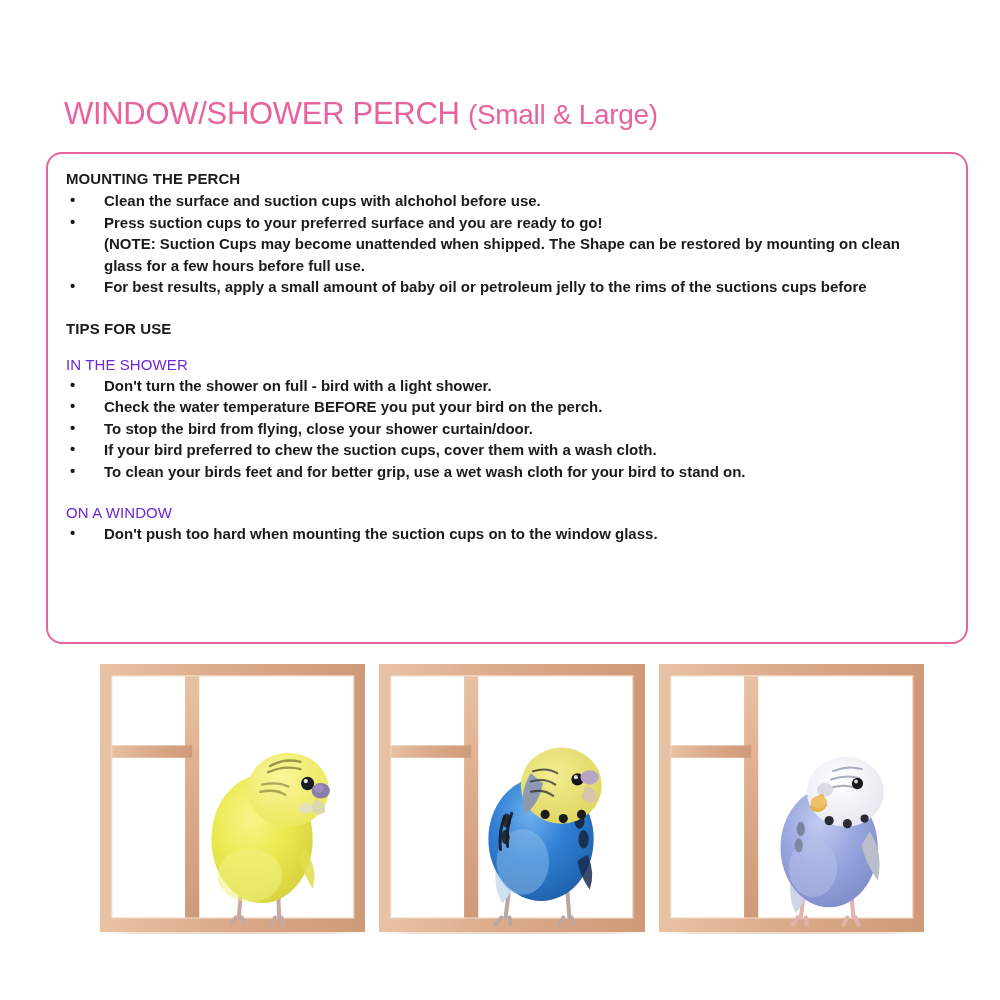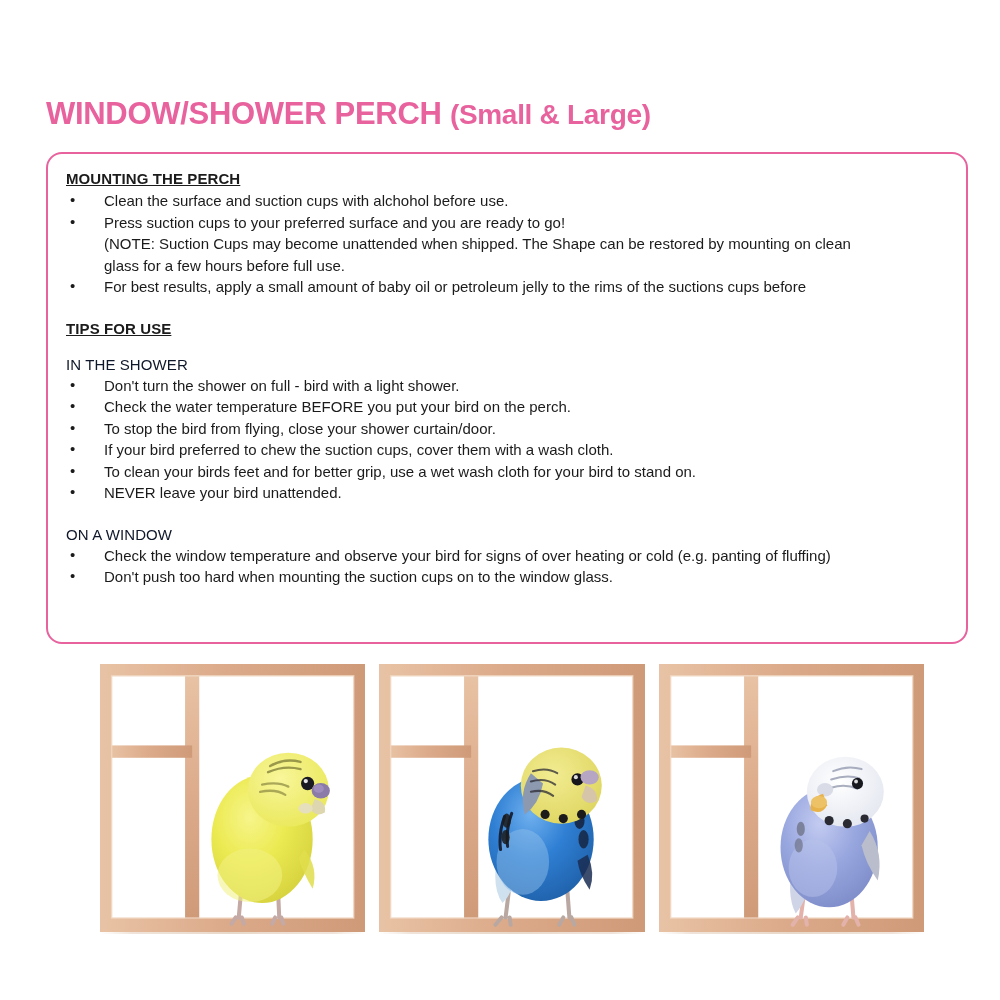--- a/index.html
+++ b/index.html
@@ -18,24 +18,24 @@
   #page {
     position: absolute;
     inset: 0;
     background: #ffffff;
     overflow: hidden;
   }
 
   
   #product-title {
     position: absolute;
-    left: 46px;
+    left: 64px;
     top: 98px;
     font-size: 31px;
-    font-weight: bold;
+    font-weight: normal;
     letter-spacing: -0.3px;
     color: #e8629e;
     white-space: nowrap;
     line-height: 1;
   }
   #product-title .subtitle-part {
     font-size: 28px;
   }
 
   
@@ -58,35 +58,35 @@
     right: 10px;
   }
 
   .section-heading-bold {
     font-size: 15px;
     font-weight: bold;
     color: #1b1b1b;
     letter-spacing: 0.1px;
     margin: 0 0 3px 0;
     padding-left: 8px;
-    text-decoration: underline;
   }
   .section-heading-plain {
     font-size: 15px;
     font-weight: normal;
-    color: #0f172a;
+    color: #6d28d9;
     letter-spacing: 0.1px;
     margin: 0 0 2px 0;
     padding-left: 8px;
   }
 
   ul.bullets {
     list-style: none;
     margin: 0;
     padding: 0;
+    font-weight: bold;
   }
   ul.bullets > li {
     position: relative;
     padding-left: 46px;
     font-size: 15px;
     line-height: 21.5px;
     color: #1b1b1b;
     margin: 0;
   }
   ul.bullets > li.has-bullet::before {
@@ -160,29 +160,27 @@
       <div class="gap-sm"></div>
 
       <div class="section-heading-plain">IN THE SHOWER</div>
 
       <ul class="bullets">
         <li class="has-bullet">Don't turn the shower on full - bird with a light shower.</li>
         <li class="has-bullet">Check the water temperature BEFORE you put your bird on the perch.</li>
         <li class="has-bullet">To stop the bird from flying, close your shower curtain/door.</li>
         <li class="has-bullet">If your bird preferred to chew the suction cups, cover them with a wash cloth.</li>
         <li class="has-bullet">To clean your birds feet and for better grip, use a wet wash cloth for your bird to stand on.</li>
-        <li class="has-bullet">NEVER leave your bird unattended.</li>
       </ul>
 
       <div class="gap-md"></div>
 
       <div class="section-heading-plain">ON A WINDOW</div>
 
       <ul class="bullets">
-        <li class="has-bullet">Check the window temperature and observe your bird for signs of over heating or cold (e.g. panting of fluffing)</li>
         <li class="has-bullet">Don't push too hard when mounting the suction cups on to the window glass.</li>
       </ul>
 
     </div>
   </div>
 
   <div id="photo-strip">
 
     <div class="photo-panel">
       <svg class="window-svg" viewBox="0 0 262 262" preserveAspectRatio="none">

